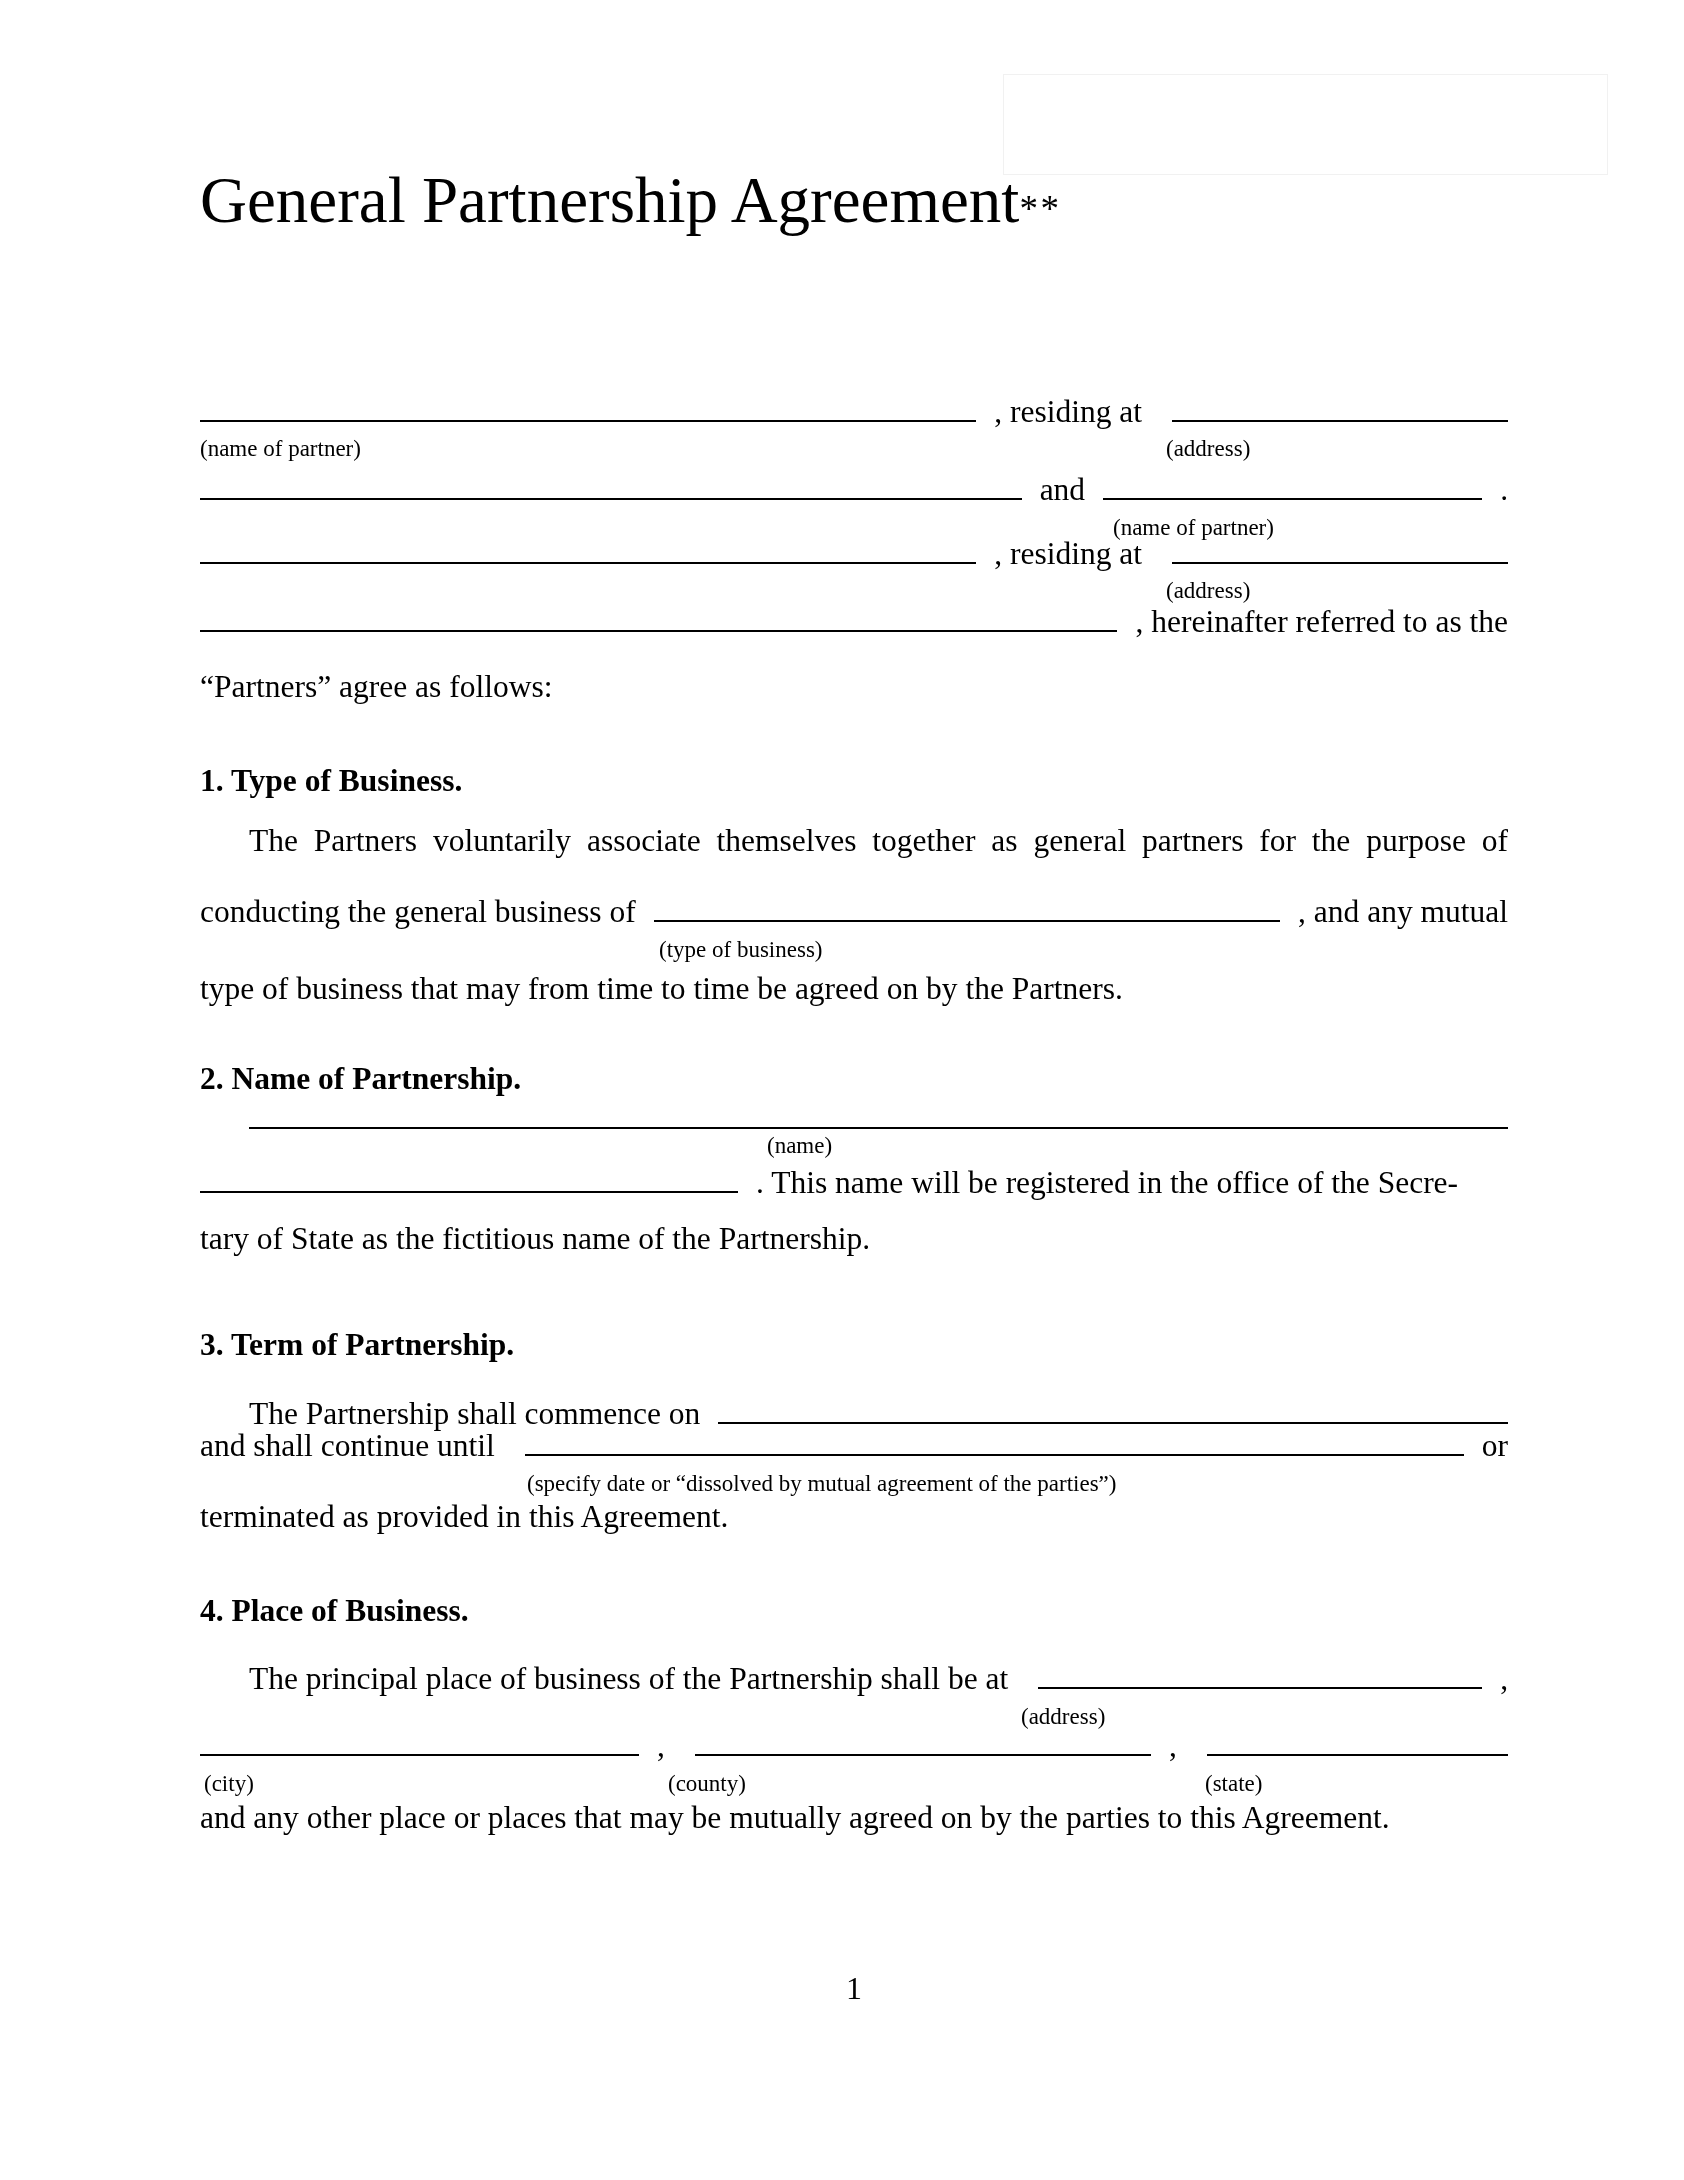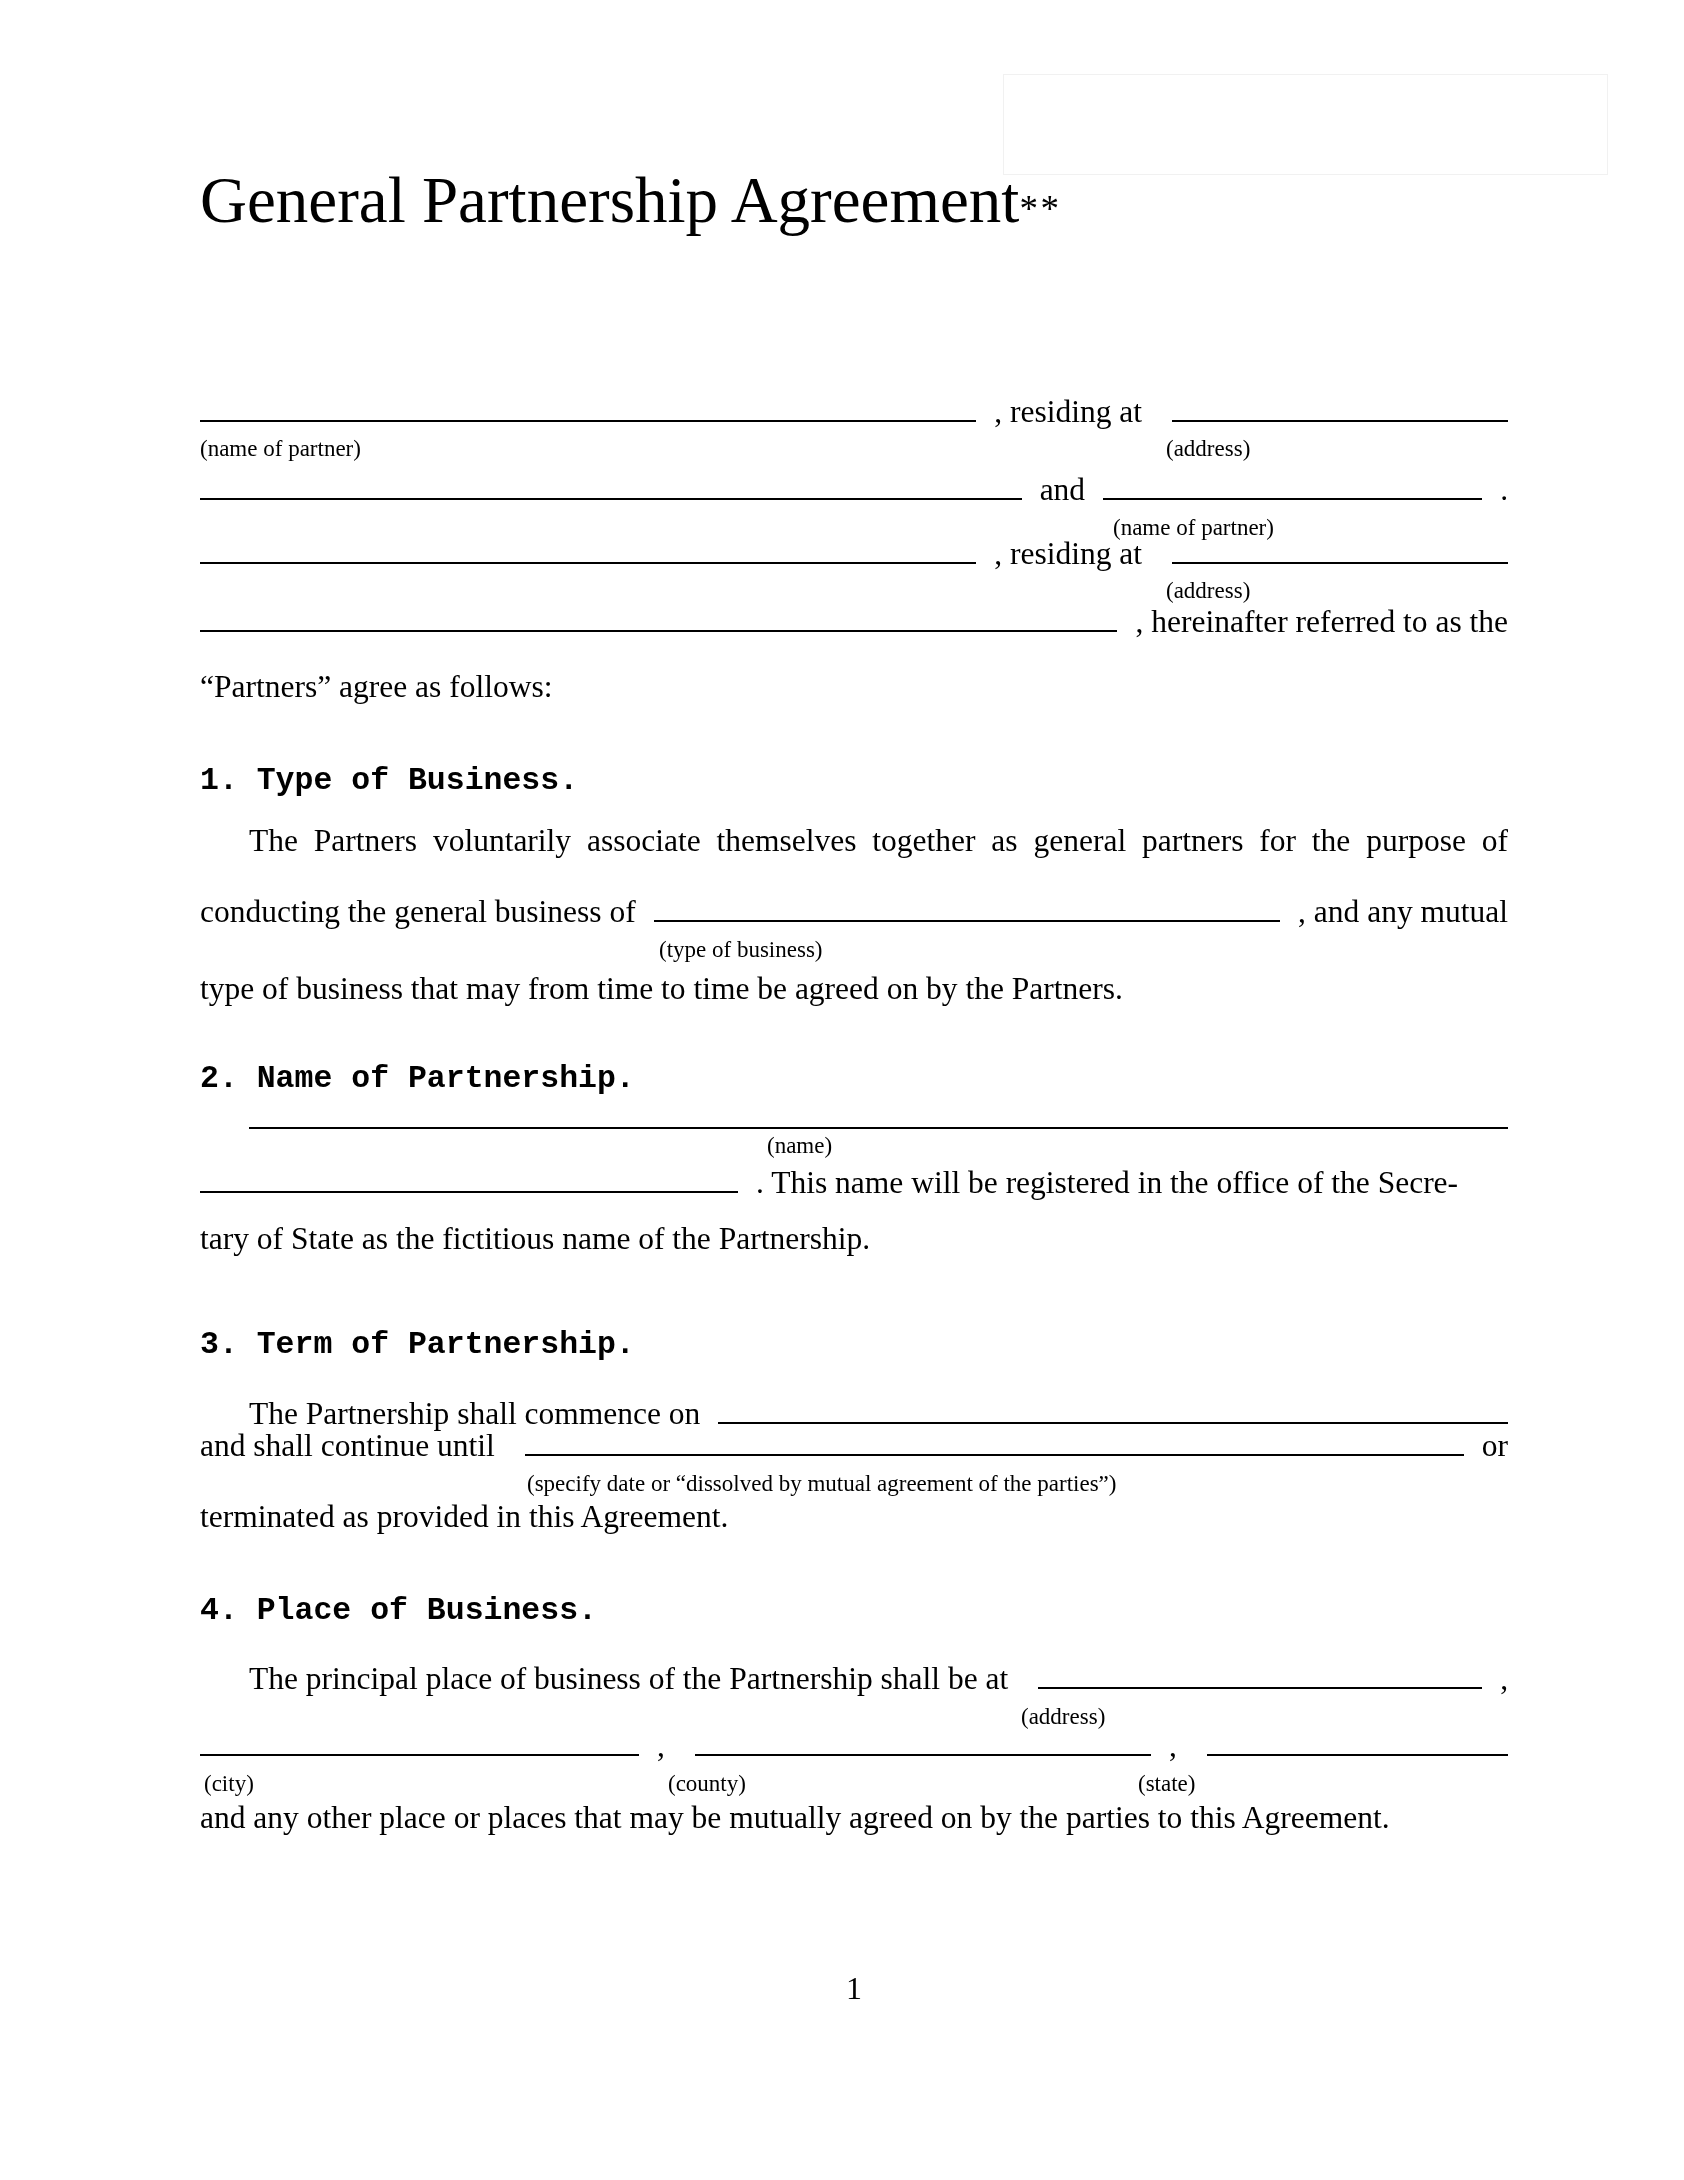--- a/index.html
+++ b/index.html
@@ -14,21 +14,21 @@
     position:absolute;left:1003px;top:74px;width:603px;height:99px;
     border:0.9px solid #f1f1f1;background:#ffffff;
   }
   .content{position:absolute;left:200px;top:0;width:1308px;}
   .title{
     font-size:65px;font-weight:400;
     margin:158px 0 0 0;line-height:1.3;white-space:nowrap;
   }
   .marker{font-size:37px;letter-spacing:2.6px;vertical-align:0.02em;}
   .line,.frow,.heading{font-size:31.5px;line-height:43px;gap:18px;}
-  .heading{font-weight:700;font-family:Liberation Mono, monospace;}
+  .heading{font-weight:700;}
   .frow{display:flex;align-items:baseline;}
   .seg{white-space:pre;}
   .blank{
     display:block;height:0px;
     border-bottom:2.6px solid #000000;
     min-width:34px;
   }
   .flex{flex:1 1 auto;}
   .w395{width:336px;flex:0 0 auto;}
   .w445{width:379px;flex:0 0 auto;}
@@ -140,20 +140,20 @@
   <div class="frow" style="margin-top:-10.2px">
     <span class="blank w515"></span>
     <span class="seg gr">,</span>
     <span class="blank w535"></span>
     <span class="seg gr">,</span>
     <span class="blank flex"></span>
   </div>
   <div class="lrow">
     <span class="lbl" style="left:4px">(city)</span>
     <span class="lbl" style="left:468px">(county)</span>
-    <span class="lbl" style="left:938px">(state)</span>
+    <span class="lbl" style="left:1005px">(state)</span>
   </div>
   <div class="line" style="margin-top:-5.1px">and any other place or places that may be mutually agreed on by the parties to this Agreement.</div>
 
   <div class="footer">1</div>
 
 </div>
 
 
 </body></html>

